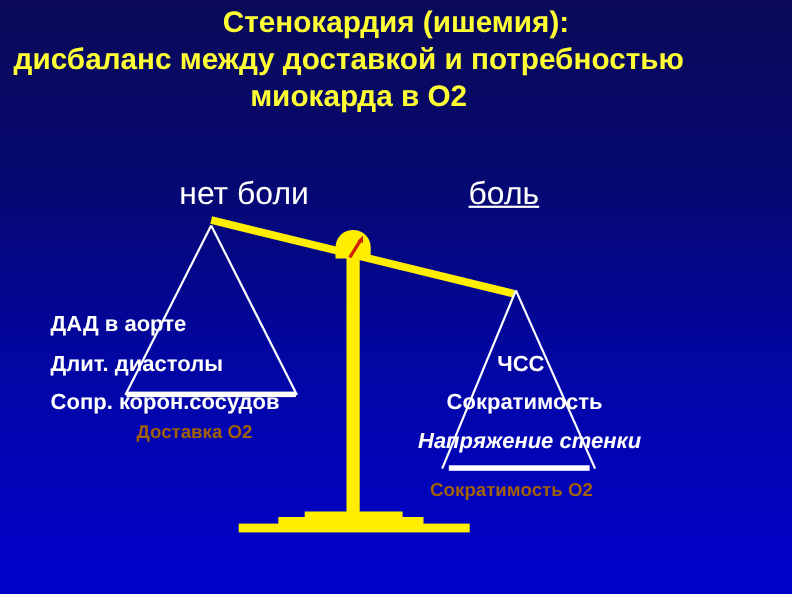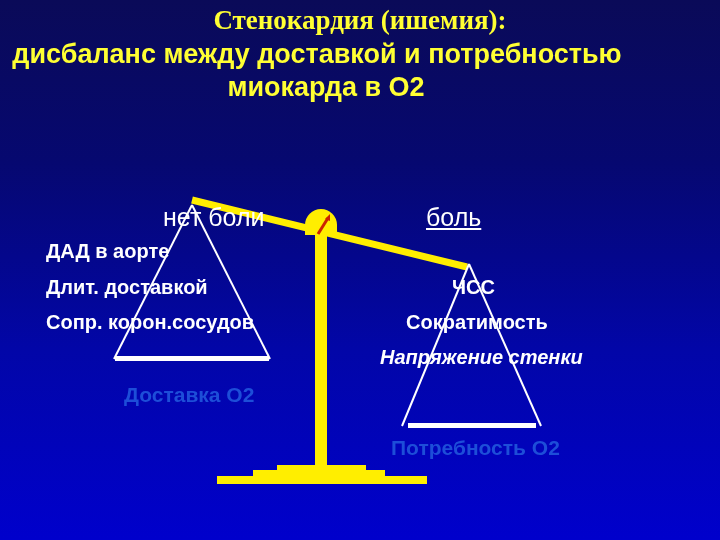--- a/index.html
+++ b/index.html
@@ -6,31 +6,31 @@
   body {
     width: 720px; height: 540px; overflow: hidden; position: relative;
     background: linear-gradient(to bottom, #0a0a58 0%, #060870 30%, #0206a8 65%, #0000cc 100%);
     font-family: "Liberation Sans", sans-serif;
   }
   .title {
     position: absolute; left: 0; top: 0; width: 720px;
     text-align: center; color: #ffff33; font-weight: bold;
     font-size: 27px; line-height: 34px;
   }
-  .title .l1 { position: absolute; top: 3px; left: 0; width: 720px; font-family: Liberation Serif, serif; }
+  .title .l1 { position: absolute; top: 3px; left: 0; width: 720px; }
   .title .l2 { position: absolute; top: 37px; left: 0; width: 634px; }
   .title .l3 { position: absolute; top: 70px; left: 0; width: 652px; }
   .label {
-    position: absolute; color: #ffffff; font-size: 25px; white-space: nowrap; margin-top: 43px;
+    position: absolute; color: #ffffff; font-size: 29px; white-space: nowrap;
   }
   .factor {
-    position: absolute; color: #ffffff; font-size: 20px; font-weight: bold; white-space: nowrap;
+    position: absolute; color: #ffffff; font-size: 20px; font-weight: bold; white-space: nowrap; margin-top: 44px;
   }
   .caption {
-    position: absolute; color: #1d4ed8; font-size: 21px; font-weight: bold; white-space: nowrap;
+    position: absolute; color: #a16207; font-size: 17px; font-weight: bold; white-space: nowrap;
   }
   svg.scale { position: absolute; left: 0; top: 0; }
 </style>
 </head>
 <body>
 
 <div class="title">
   <div class="l1">Стенокардия (ишемия):</div>
   <div class="l2">дисбаланс между доставкой и потребностью</div>
   <div class="l3">миокарда в О2</div>
@@ -67,21 +67,21 @@
     <line x1="469" y1="264" x2="402" y2="426" stroke="#ffffff" stroke-width="2"></line>
     <line x1="469" y1="264" x2="541" y2="426" stroke="#ffffff" stroke-width="2"></line>
     <rect x="408" y="423" width="128" height="5" fill="#ffffff"></rect>
   </g>
 </svg>
 
 <div class="label" style="left:163px; top:160px;">нет боли</div>
 <div class="label" style="left:426px; top:160px;text-decoration:underline;">боль</div>
 
 <div class="factor" style="left:46px; top:240px;">ДАД в аорте</div>
-<div class="factor" style="left:46px; top:276px;">Длит. доставкой</div>
+<div class="factor" style="left:46px; top:276px;">Длит. диастолы</div>
 <div class="factor" style="left:46px; top:311px;">Сопр. корон.сосудов</div>
 
 <div class="factor" style="left:452px; top:276px;text-align:right;">ЧСС</div>
 <div class="factor" style="left:406px; top:311px;">Сократимость</div>
 <div class="factor" style="left:380px; top:346px;font-style:italic;">Напряжение стенки</div>
 
 <div class="caption" style="left:124px; top:383px;">Доставка О2</div>
-<div class="caption" style="left:391px; top:436px;">Потребность О2</div>
+<div class="caption" style="left:391px; top:436px;">Сократимость О2</div>
 
 </body></html>

